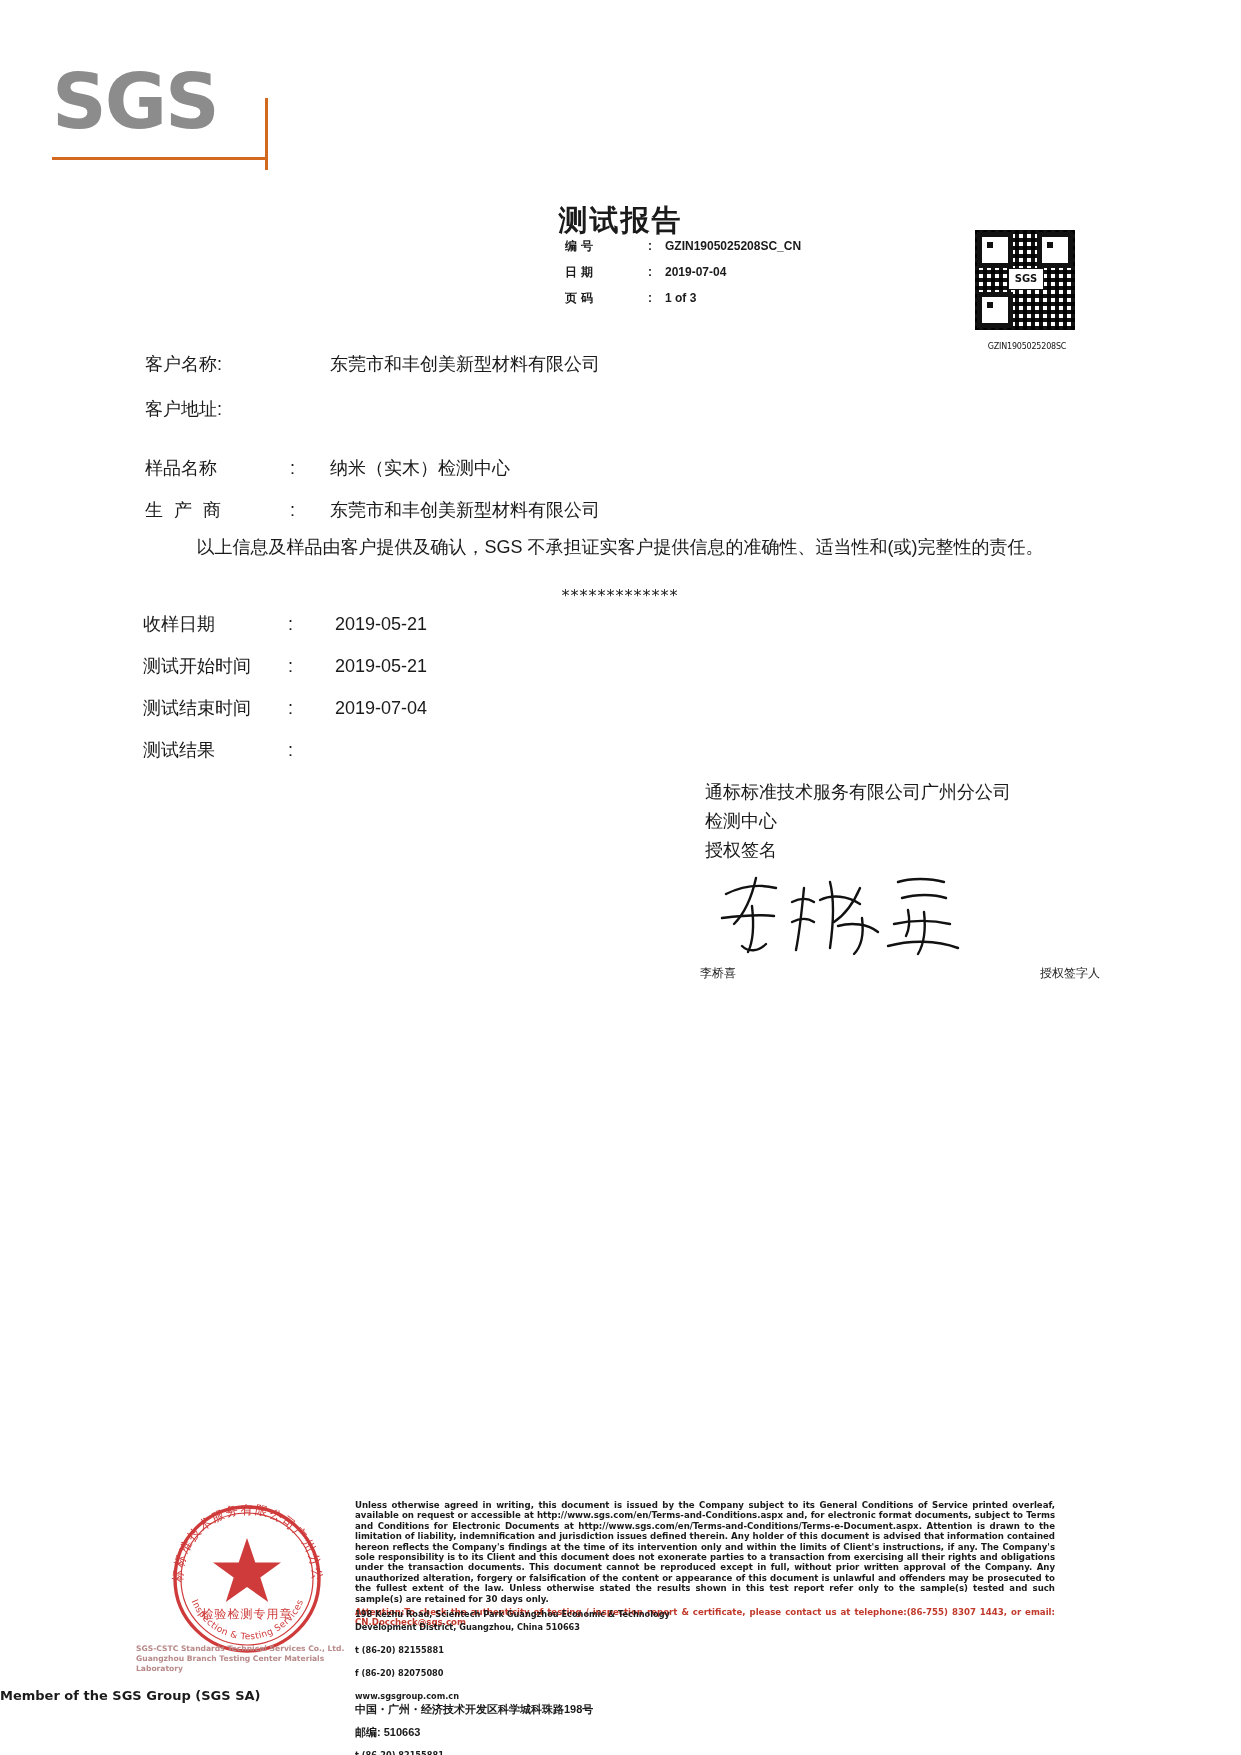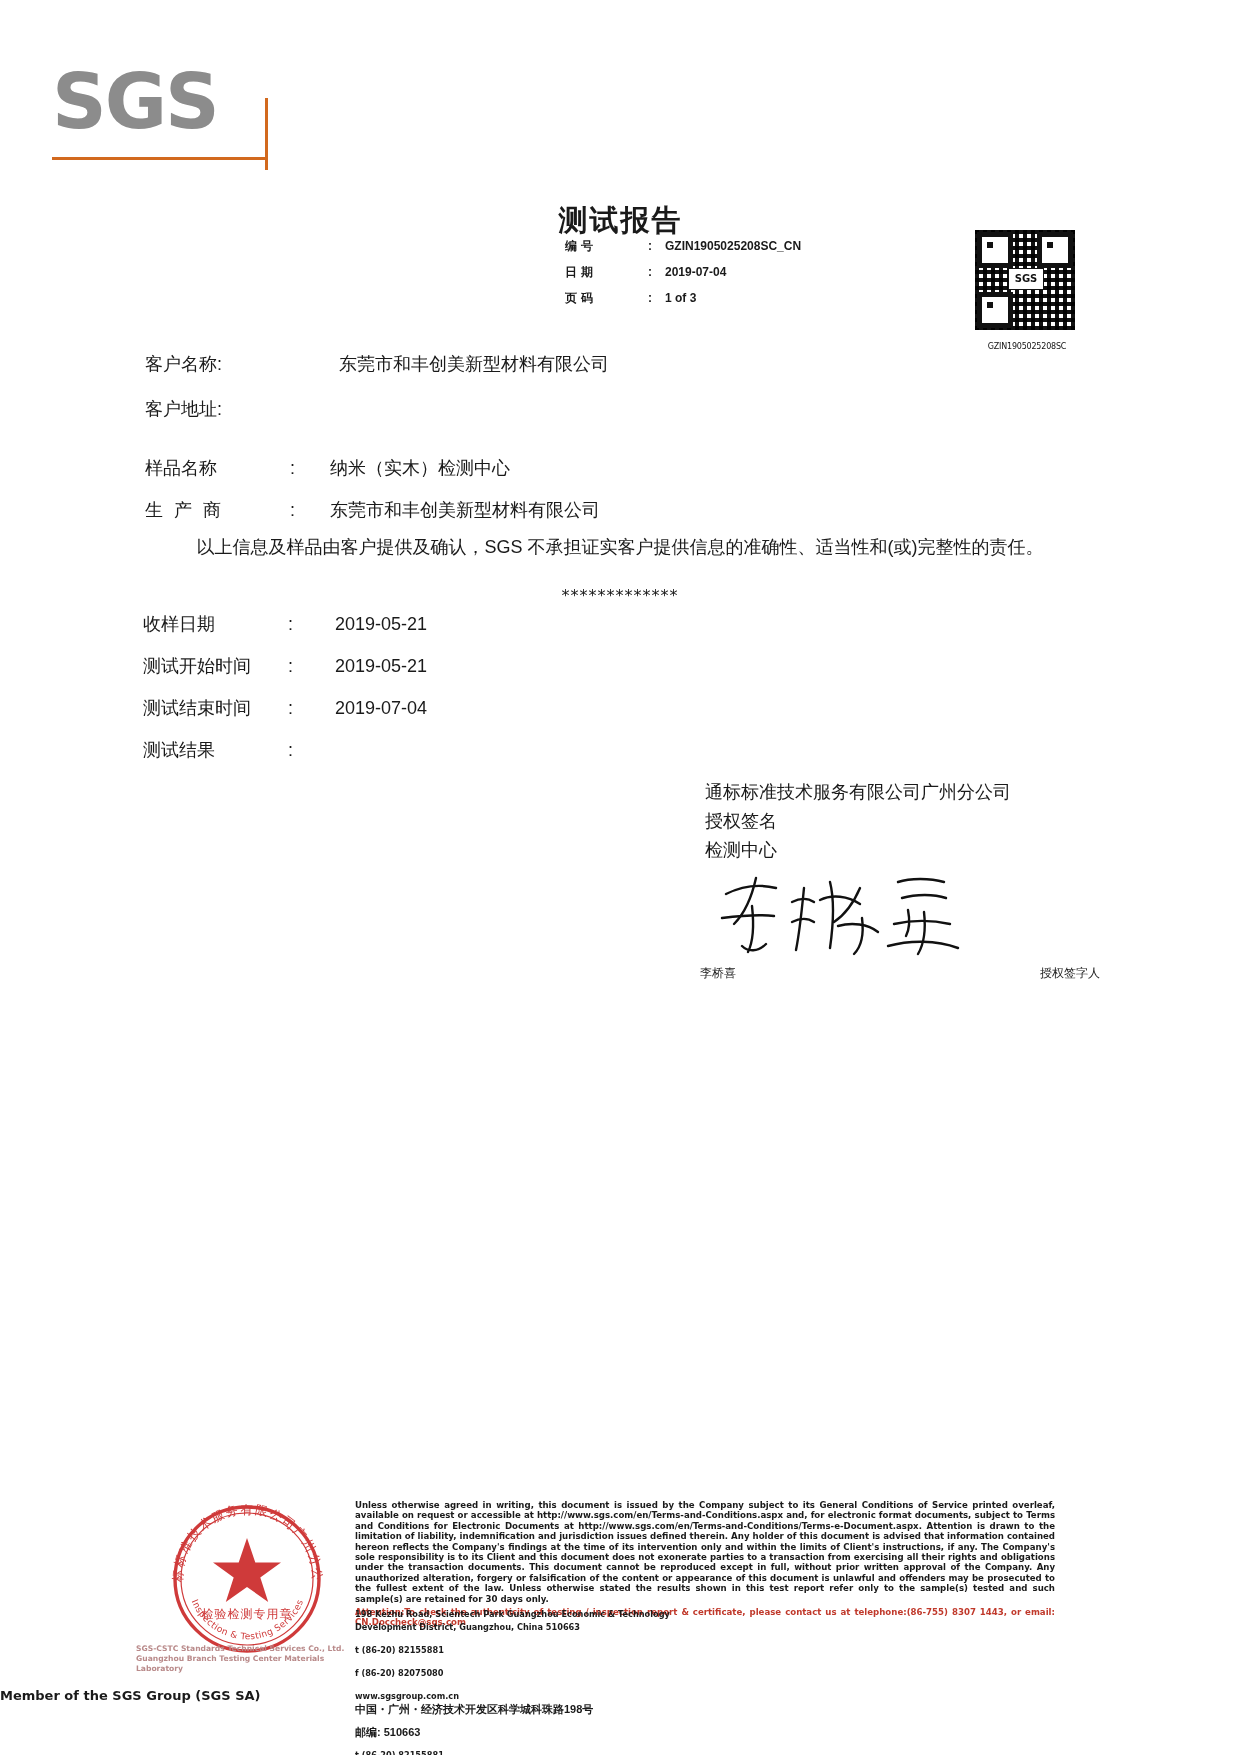--- a/index.html
+++ b/index.html
@@ -153,21 +153,20 @@
   .client {
     position: absolute;
     left: 145px;
     top: 352px;
     font-size: 18px;
   }
   .client-row {
     display: flex;
     align-items: flex-end;
     margin-bottom: 21px;
-    gap: 9px;
   }
   .client-label {
     width: 185px;
   }
   .client-value {
     white-space: nowrap;
   }
 
   
   .sample {
@@ -400,22 +399,22 @@
       <span class="date-value">2019-07-04</span>
     </div>
     <div class="date-row">
       <span class="date-label">测试结果</span>
       <span class="date-colon">:</span>
     </div>
   </div>
 
   <div class="sign-block">
     <div>通标标准技术服务有限公司广州分公司</div>
+    <div>检测中心</div>
     <div>授权签名</div>
-    <div>检测中心</div>
   </div>
 
   <div class="sign-img">
     <svg viewBox="0 0 280 90" width="280" height="90">
       <g fill="none" stroke="#111" stroke-width="2.4" stroke-linecap="round" stroke-linejoin="round">
         <path d="M14 22 C30 14, 48 12, 64 16"></path>
         <path d="M44 6 C40 24, 34 40, 22 52"></path>
         <path d="M10 46 C26 44, 46 42, 62 44"></path>
         <path d="M40 34 C42 52, 42 68, 36 80"></path>
         <path d="M30 74 C36 80, 46 80, 54 72"></path>

